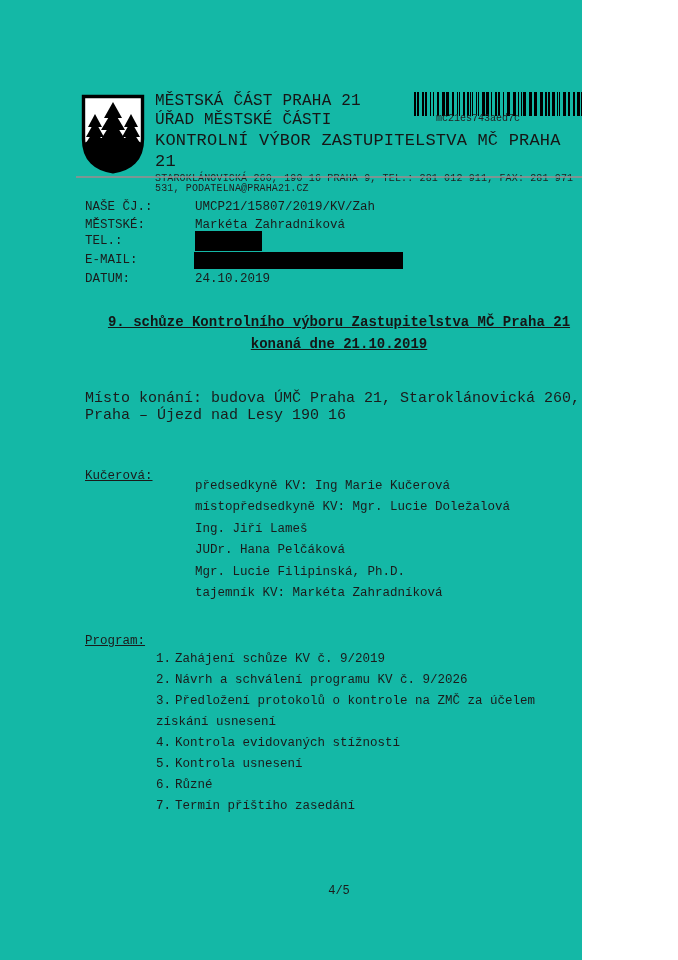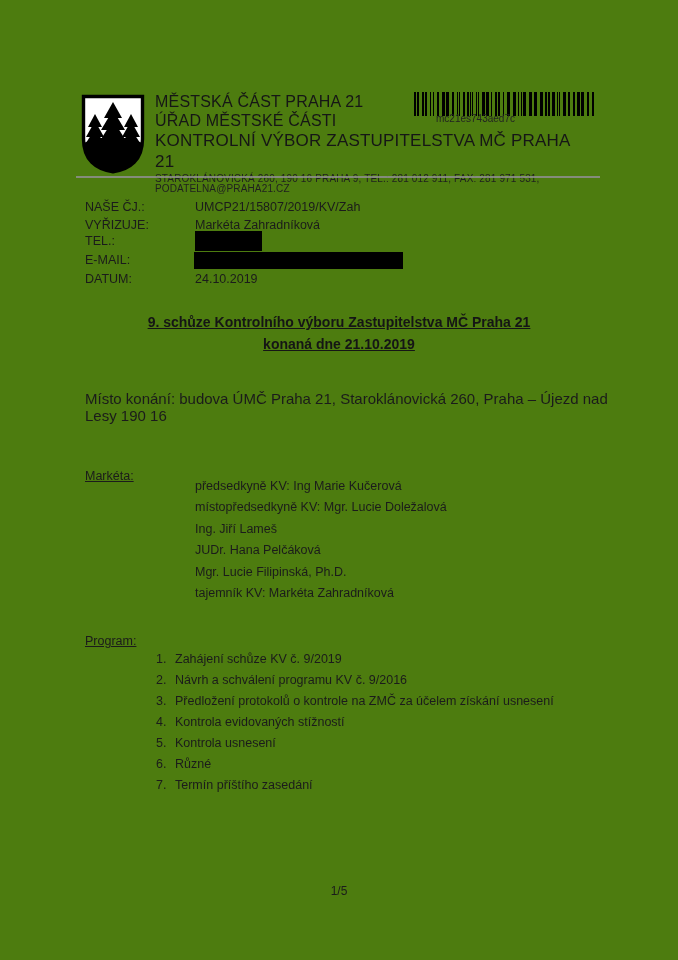--- a/index.html
+++ b/index.html
@@ -1,21 +1,21 @@
 <!DOCTYPE html>
 <html lang="cs"><head>
 <meta charset="utf-8">
 <style>
   html, body { margin: 0; padding: 0; background: #ffffff; }
   .page {
     position: relative;
-    width: 678px;
+    width: 582px;
     height: 960px;
-    background: #4d7c0f;
-    font-family: Liberation Sans, sans-serif;
+    background: #14b8a6;
+    font-family: Liberation Mono, monospace;
     color: #1b1b1b;
     overflow: hidden;
   }
 
   
   .logo { position: absolute; left: 80px; top: 94px; width: 66px; height: 80px; }
   .org-block { position: absolute; left: 155px; top: 92px; width: 420px; }
   .org-line1, .org-line2 { font-size: 16px; line-height: 19px; color: #161616; letter-spacing: 0.2px; }
   .org-line3 { font-size: 17px; line-height: 21px; color: #161616; letter-spacing: 0.2px; }
   .org-addr { font-size: 10px; line-height: 10px; margin-top: 2px; color: #1f1f1f; letter-spacing: 0.15px; }
@@ -87,57 +87,57 @@
 
   <div class="barcode-wrap"><span class="bar" style="width: 2px; margin-right: 1px;"></span><span class="bar" style="width: 2px; margin-right: 3px;"></span><span class="bar" style="width: 2px; margin-right: 1px;"></span><span class="bar" style="width: 2px; margin-right: 3px;"></span><span class="bar" style="width: 1px; margin-right: 2px;"></span><span class="bar" style="width: 1px; margin-right: 3px;"></span><span class="bar" style="width: 2px; margin-right: 3px;"></span><span class="bar" style="width: 3px; margin-right: 1px;"></span><span class="bar" style="width: 3px; margin-right: 3px;"></span><span class="bar" style="width: 2px; margin-right: 3px;"></span><span class="bar" style="width: 1px; margin-right: 1px;"></span><span class="bar" style="width: 1px; margin-right: 3px;"></span><span class="bar" style="width: 2px; margin-right: 2px;"></span><span class="bar" style="width: 2px; margin-right: 1px;"></span><span class="bar" style="width: 1px; margin-right: 1px;"></span><span class="bar" style="width: 1px; margin-right: 3px;"></span><span class="bar" style="width: 1px; margin-right: 1px;"></span><span class="bar" style="width: 1px; margin-right: 3px;"></span><span class="bar" style="width: 3px; margin-right: 1px;"></span><span class="bar" style="width: 3px; margin-right: 2px;"></span><span class="bar" style="width: 1px; margin-right: 3px;"></span><span class="bar" style="width: 2px; margin-right: 1px;"></span><span class="bar" style="width: 2px; margin-right: 3px;"></span><span class="bar" style="width: 1px; margin-right: 3px;"></span><span class="bar" style="width: 3px; margin-right: 3px;"></span><span class="bar" style="width: 3px; margin-right: 2px;"></span><span class="bar" style="width: 1px; margin-right: 2px;"></span><span class="bar" style="width: 1px; margin-right: 1px;"></span><span class="bar" style="width: 3px; margin-right: 3px;"></span><span class="bar" style="width: 3px; margin-right: 2px;"></span><span class="bar" style="width: 3px; margin-right: 3px;"></span><span class="bar" style="width: 3px; margin-right: 2px;"></span><span class="bar" style="width: 2px; margin-right: 1px;"></span><span class="bar" style="width: 2px; margin-right: 2px;"></span><span class="bar" style="width: 3px; margin-right: 2px;"></span><span class="bar" style="width: 1px; margin-right: 1px;"></span><span class="bar" style="width: 1px; margin-right: 3px;"></span><span class="bar" style="width: 3px; margin-right: 2px;"></span><span class="bar" style="width: 2px; margin-right: 3px;"></span><span class="bar" style="width: 2px; margin-right: 2px;"></span><span class="bar" style="width: 3px; margin-right: 1px;"></span><span class="bar" style="width: 3px; margin-right: 3px;"></span><span class="bar" style="width: 2px; margin-right: 3px;"></span><span class="bar" style="width: 2px; margin-right: 2px;"></span></div>
   <div class="barcode-code">mc21es743aed7c</div>
 
   <div class="divider"></div>
 
   <div class="meta-row" style="top:199px">
     <span class="meta-label">NAŠE ČJ.:</span><span class="meta-value">UMCP21/15807/2019/KV/Zah</span>
   </div>
   <div class="meta-row" style="top:217px">
-    <span class="meta-label">VYŘIZUJE:</span><span class="meta-value">Markéta Zahradníková</span>
+    <span class="meta-label">MĚSTSKÉ:</span><span class="meta-value">Markéta Zahradníková</span>
   </div>
   <div class="meta-row" style="top:233px">
     <span class="meta-label">TEL.:</span>
   </div>
   <div class="meta-row" style="top:252px">
     <span class="meta-label">E-MAIL:</span>
   </div>
   <div class="meta-row" style="top:271px">
     <span class="meta-label">DATUM:</span><span class="meta-value">24.10.2019</span>
   </div>
   <div class="redaction redaction-tel"></div>
   <div class="redaction redaction-email"></div>
 
   <div class="title-block">
     <div><span class="u">9. schůze Kontrolního výboru Zastupitelstva MČ Praha 21</span></div>
     <div><span class="u">konaná dne 21.10.2019</span></div>
   </div>
 
   <div class="location">Místo konání: budova ÚMČ Praha 21, Staroklánovická 260, Praha – Újezd nad Lesy 190 16</div>
 
-  <div class="attendees-label">Markéta:</div>
+  <div class="attendees-label">Kučerová:</div>
   <div class="attendees-list">
     <div>předsedkyně KV: Ing Marie Kučerová</div>
     <div>místopředsedkyně KV: Mgr. Lucie Doležalová</div>
     <div>Ing. Jiří Lameš</div>
     <div>JUDr. Hana Pelčáková</div>
     <div>Mgr. Lucie Filipinská, Ph.D.</div>
     <div>tajemník KV: Markéta Zahradníková</div>
   </div>
 
   <div class="program-label">Program:</div>
   <div class="program-list">
     <div><span class="program-num">1.</span><span>Zahájení schůze KV č. 9/2019</span></div>
-    <div><span class="program-num">2.</span><span>Návrh a schválení programu KV č. 9/2016</span></div>
+    <div><span class="program-num">2.</span><span>Návrh a schválení programu KV č. 9/2026</span></div>
     <div><span class="program-num">3.</span><span>Předložení protokolů o kontrole na ZMČ za účelem získání usnesení</span></div>
     <div><span class="program-num">4.</span><span>Kontrola evidovaných stížností</span></div>
     <div><span class="program-num">5.</span><span>Kontrola usnesení</span></div>
     <div><span class="program-num">6.</span><span>Různé</span></div>
     <div><span class="program-num">7.</span><span>Termín příštího zasedání</span></div>
   </div>
 
-  <div class="footer">1/5</div>
+  <div class="footer">4/5</div>
 
 </div>
 
 </body></html>

